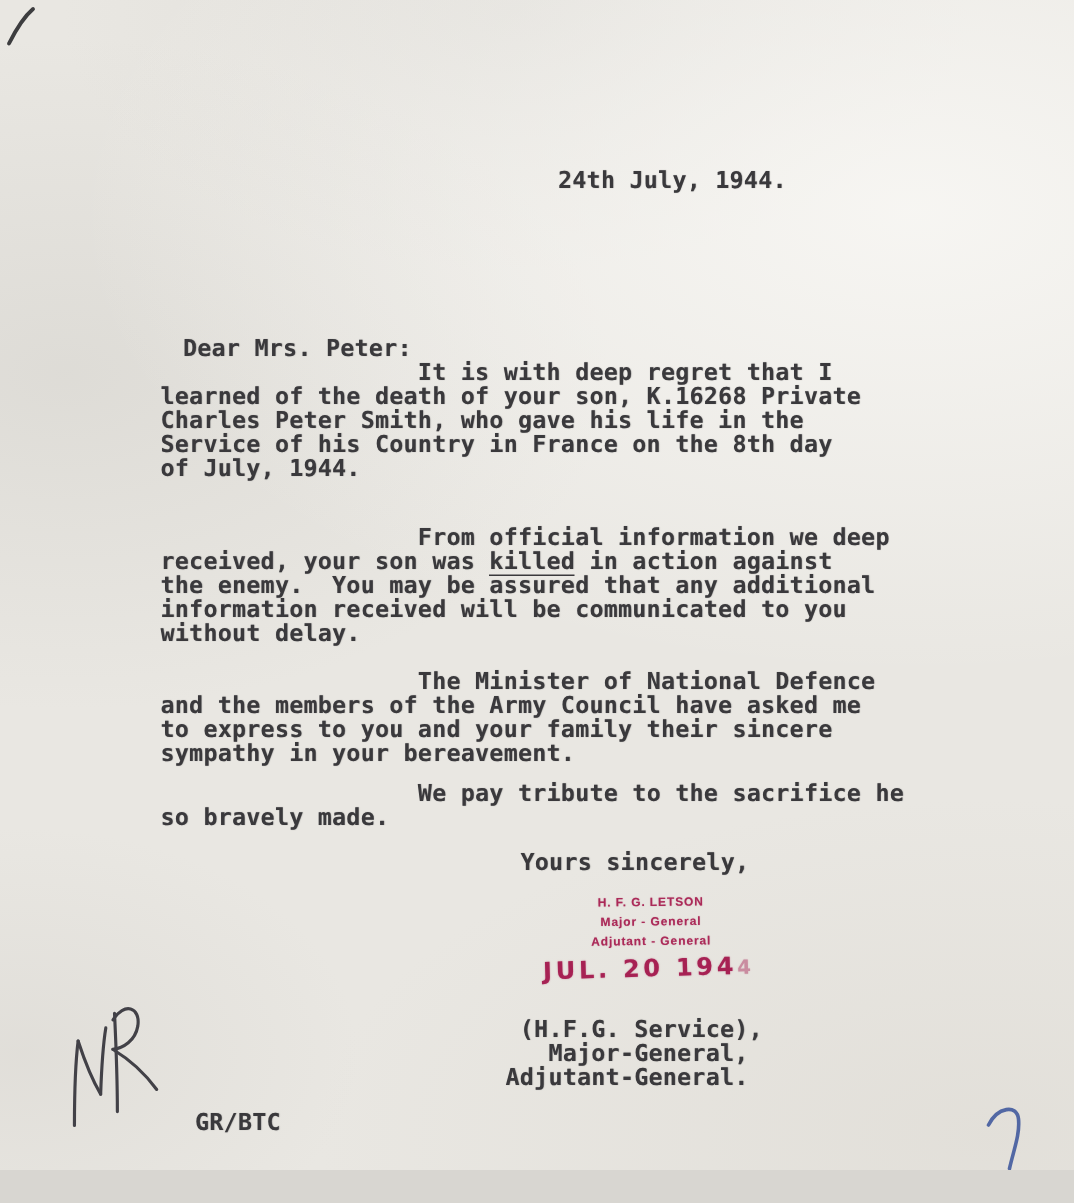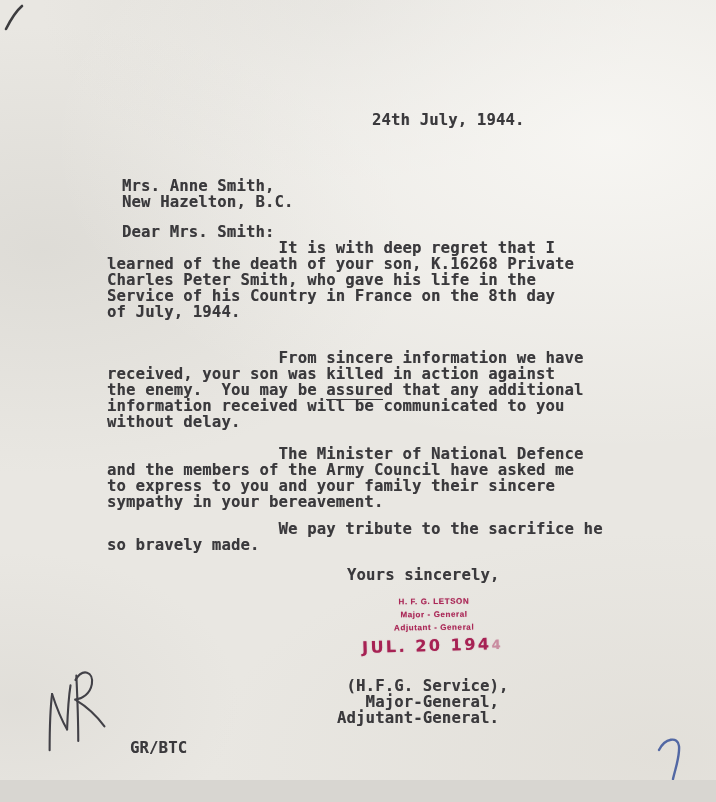--- a/index.html
+++ b/index.html
@@ -22,21 +22,21 @@
     font-weight:700;
     font-size:15.5px;
     line-height:16px;
     letter-spacing:0.2px;
     color:#3a393c;
     white-space:pre-wrap;
     text-shadow:0.3px 0.3px 0.6px rgba(58,57,60,0.5);
   }
   .underlined{
     border-bottom:1.5px solid #3a393c;
-    padding-bottom:16px;
+    padding-bottom:0px;
   }
   .name-stamp{
     position:absolute;
     left:374px;top:595px;width:120px;
     text-align:center;
     font-family:"Liberation Sans","DejaVu Sans",sans-serif;
     font-weight:700;
     font-size:8px;
     line-height:13px;
     letter-spacing:0.6px;
@@ -67,32 +67,30 @@
 <body>
 
 <div class="page">
 
   <svg class="mark" style="left:2px;top:2px;" width="26" height="32" viewBox="0 0 26 32">
     <path d="M4 27 C 8 19, 13 10, 20 4" fill="none" stroke="#1f1f22" stroke-width="2.6" stroke-linecap="round" opacity="0.85"></path>
   </svg>
 
   <div class="typed" style="left:372px;top:112px;">24th July, 1944.</div>
 
-  <div class="typed" style="left:122px;top:178px;">Mrs. Anne Smith,
-New Hazelton, B.C.</div>
 
-  <div class="typed" style="left:122px;top:224px;">Dear Mrs. Smith:</div>
+  <div class="typed" style="left:122px;top:224px;">Dear Mrs. Peter:</div>
 
   <div class="typed" style="left:107px;top:240px;width:490px;">                  It is with deep regret that I
 learned of the death of your son, K.16268 Private
 Charles Peter Smith, who gave his life in the
 Service of his Country in France on the 8th day
 of July, 1944.</div>
 
-  <div class="typed" style="left:107px;top:350px;width:500px;"><span>                  From sincere information we have
+  <div class="typed" style="left:107px;top:350px;width:500px;"><span>                  From official information we deep
 received, your son was </span><span class="underlined">killed</span><span> in action against
 the enemy.  You may be assured that any additional
 information received will be communicated to you
 without delay.</span></div>
 
   <div class="typed" style="left:107px;top:446px;width:500px;">                  The Minister of National Defence
 and the members of the Army Council have asked me
 to express to you and your family their sincere
 sympathy in your bereavement.</div>
 

